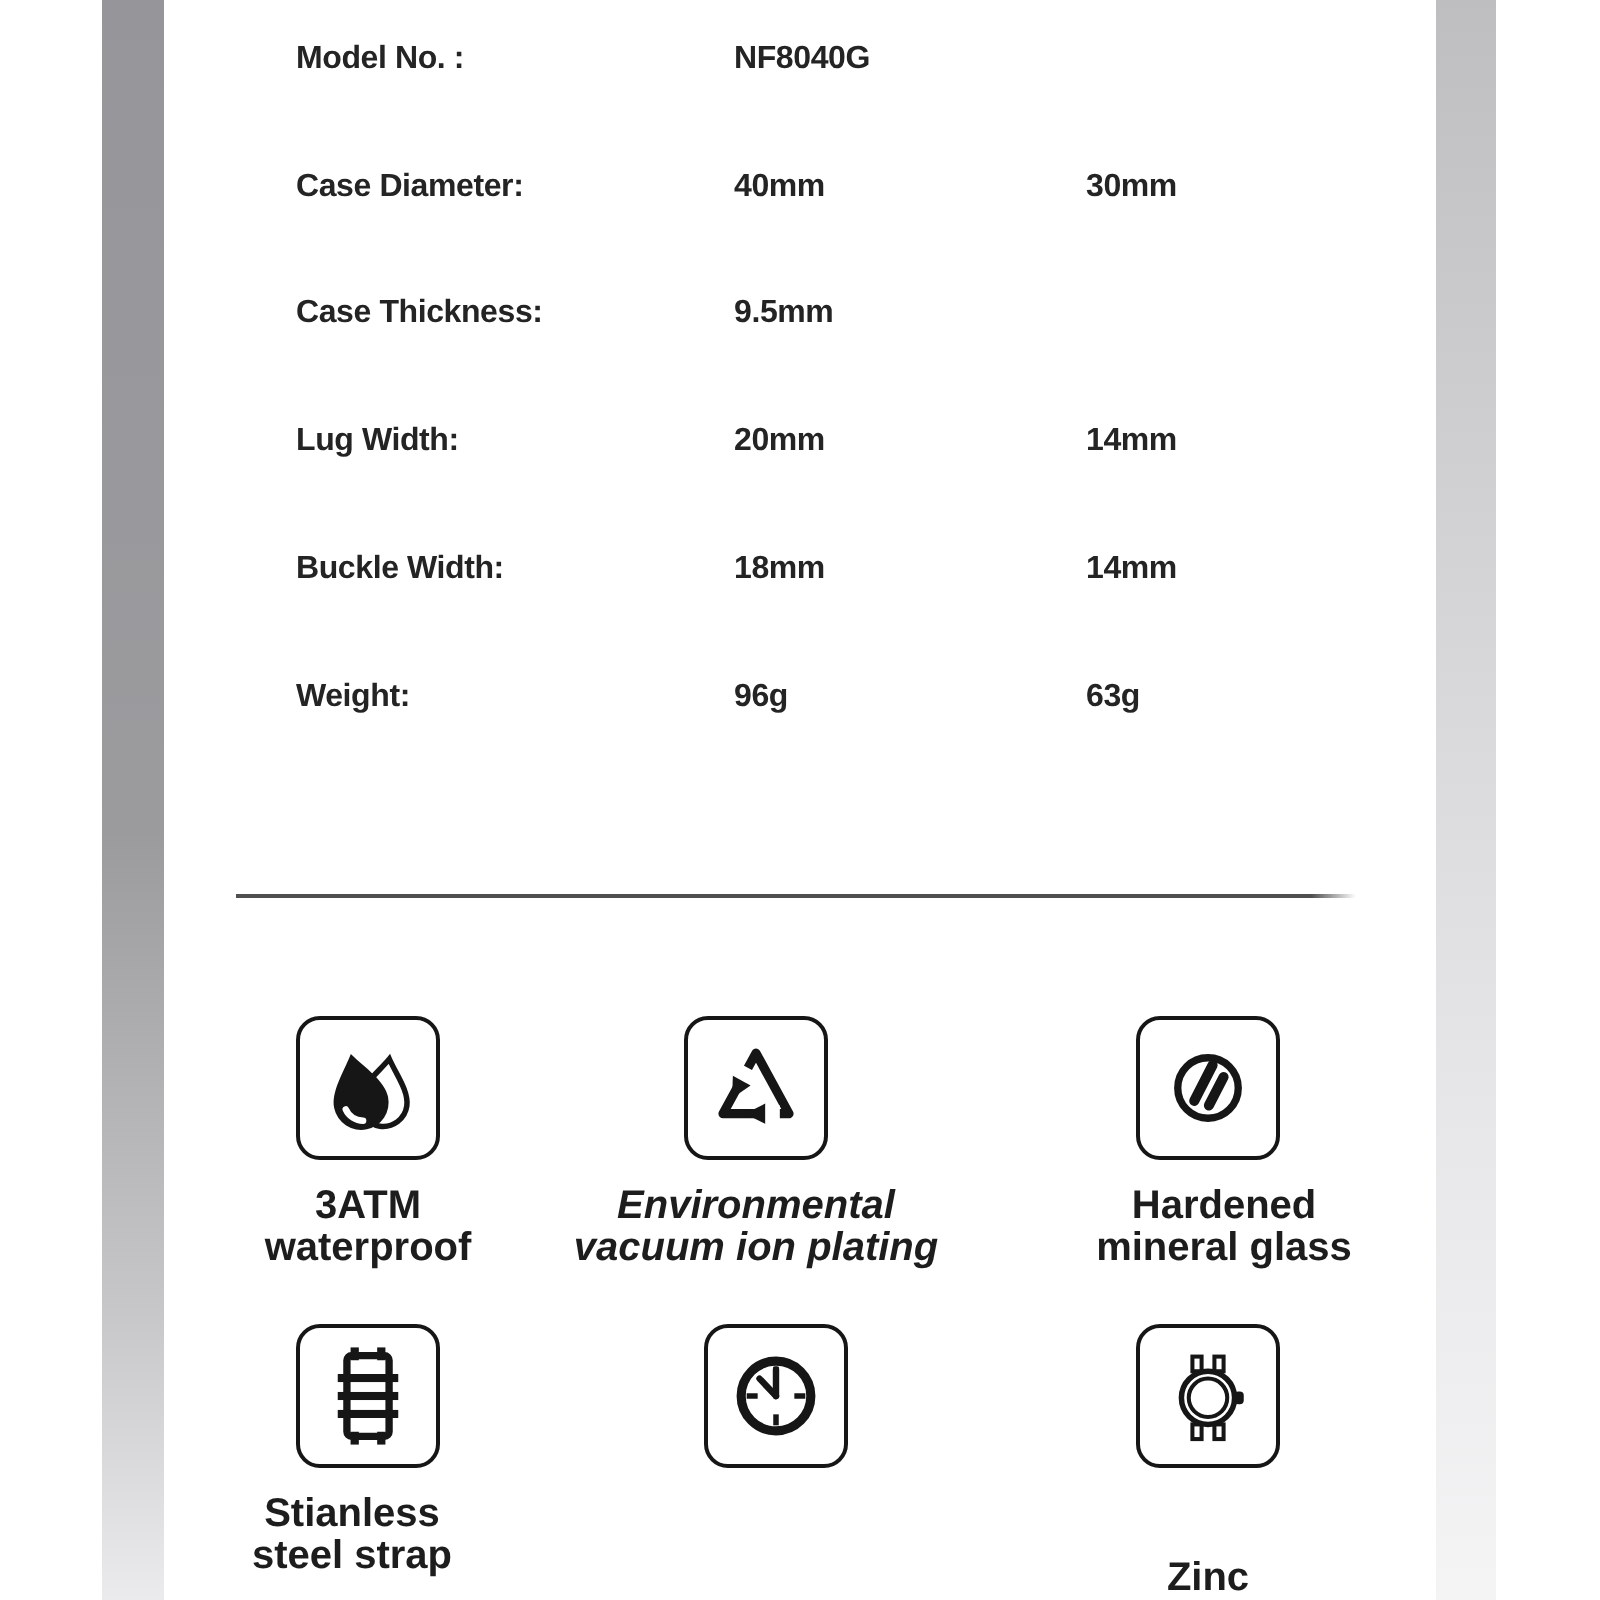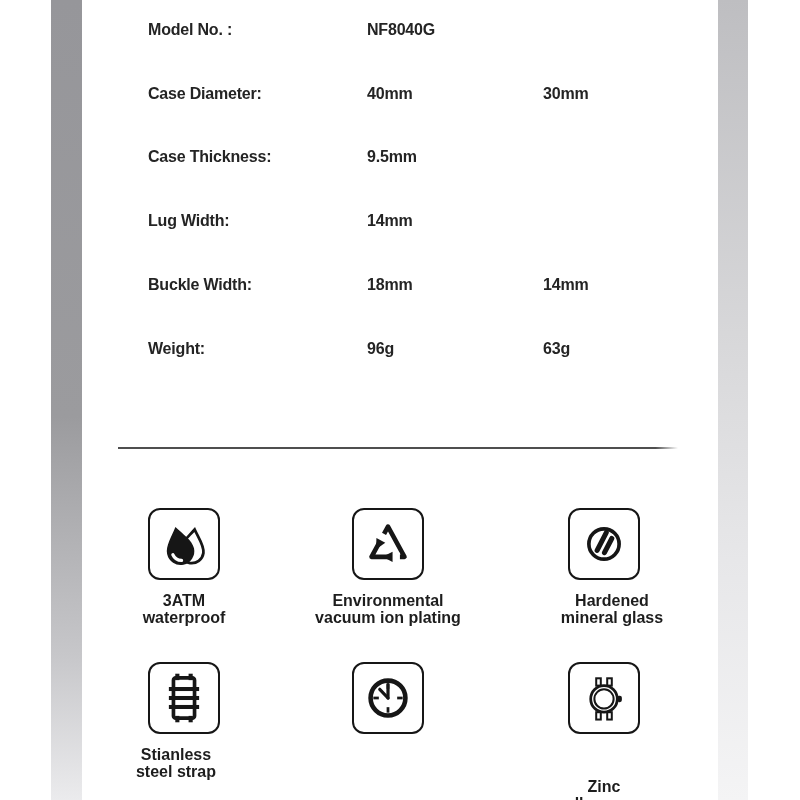--- a/index.html
+++ b/index.html
@@ -37,26 +37,26 @@
   .feature-cell{
     position:absolute;width:220px;display:flex;flex-direction:column;align-items:center;
   }
   .icon-box{
     width:72px;height:72px;box-sizing:border-box;border:2.5px solid #161616;
     border-radius:12px;display:flex;align-items:center;justify-content:center;
     background:#fff;
   }
   .icon-box svg{display:block;}
   .feature-label{
-    margin-top:13px;text-align:center;font-size:16px;line-height:1.05;
+    margin-top:13px;text-align:center;font-size:20px;line-height:1.05;
     font-weight:600;color:#1d1d1d;white-space:nowrap;
   }
   .feature-label span{display:block;}
   .pos-r1c1{left:74px;top:508px;}
-  .pos-r1c2{left:278px;top:508px;}
+  .pos-r1c2{left:268px;top:508px;font-style:italic;}
   .pos-r1c3{left:494px;top:508px;}
   .pos-r2c1{left:74px;top:662px;}
   .pos-r2c2{left:278px;top:662px;}
   .pos-r2c3{left:494px;top:662px;gap:32px;}
   .shift-l8{transform:translateX(-8px);}
   .shift-l33{transform:translateX(-33px);}
   .shift-r8{transform:translateX(8px);}
 </style>
 </head>
 <body>
@@ -73,20 +73,21 @@
     <span>Case Diameter:</span>
     <span>40mm</span>
     <span>30mm</span>
   </div>
   <div class="spec-row">
     <span>Case Thickness:</span>
     <span>9.5mm</span>
   </div>
   <div class="spec-row">
     <span>Lug Width:</span>
+    <span>20mm</span>
     <span>14mm</span>
   </div>
   <div class="spec-row">
     <span>Buckle Width:</span>
     <span>18mm</span>
     <span>14mm</span>
   </div>
   <div class="spec-row">
     <span>Weight:</span>
     <span>96g</span>

